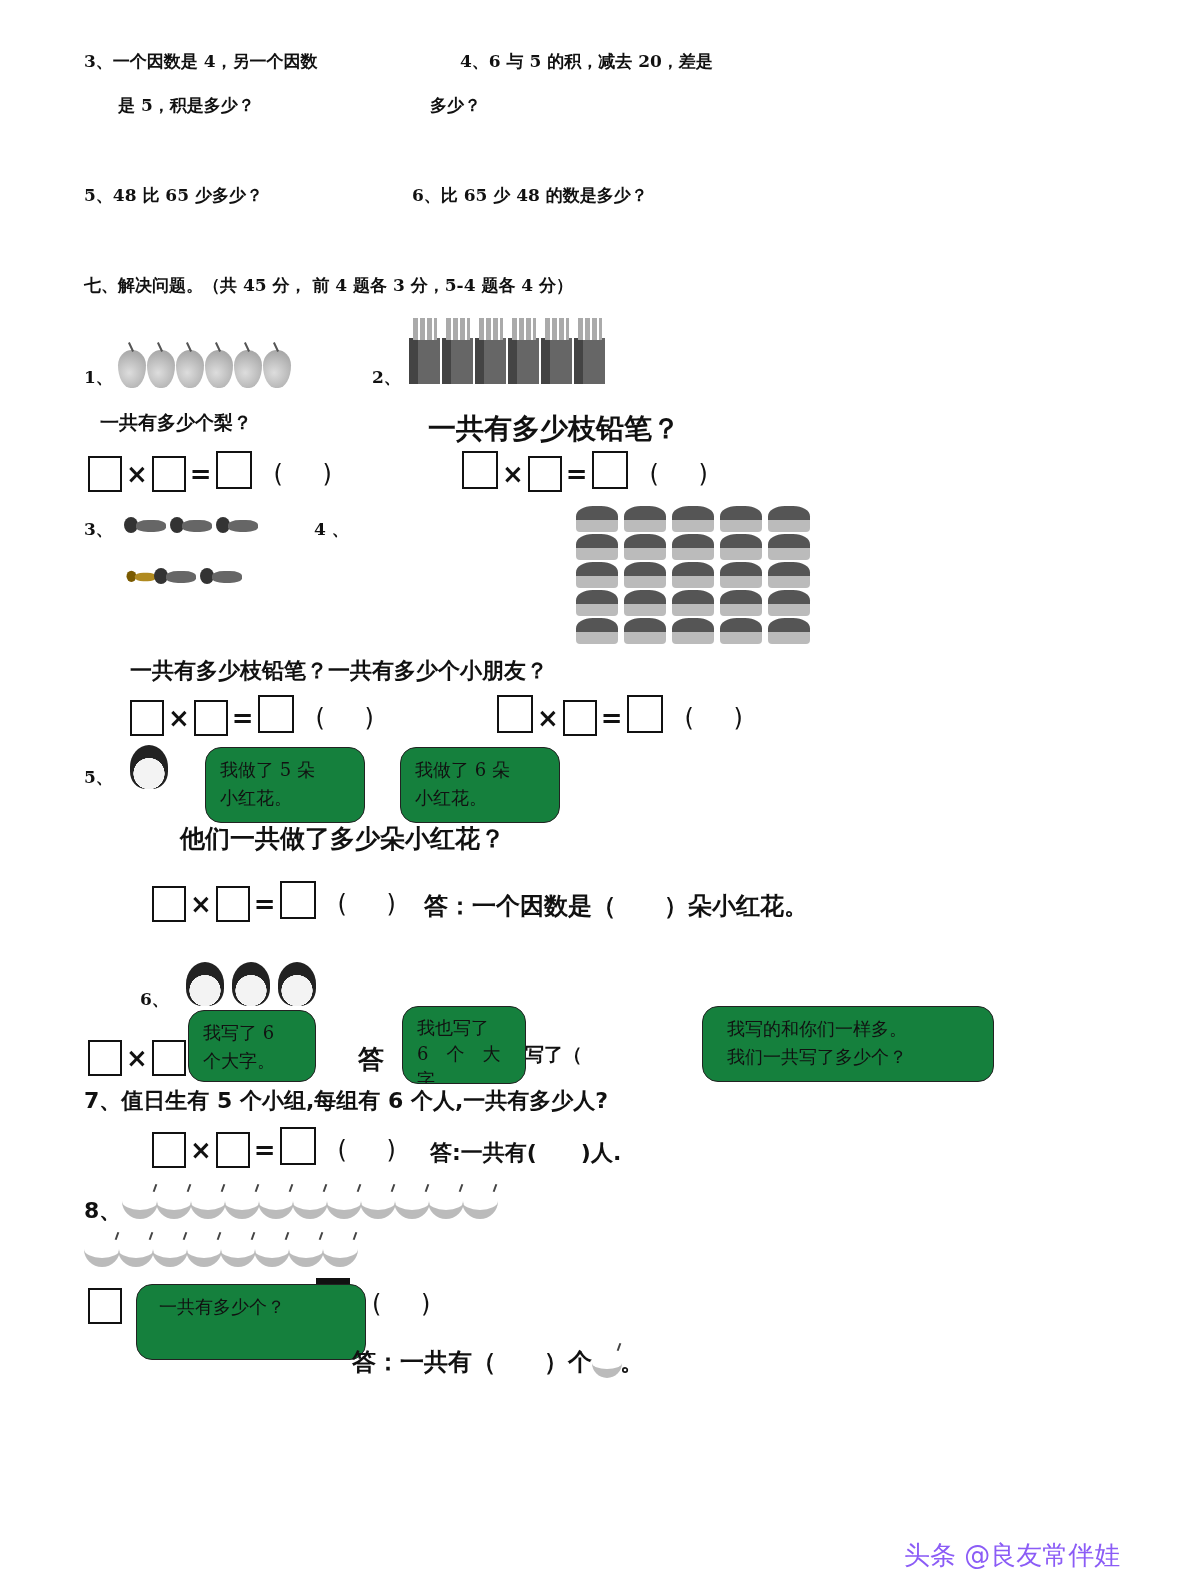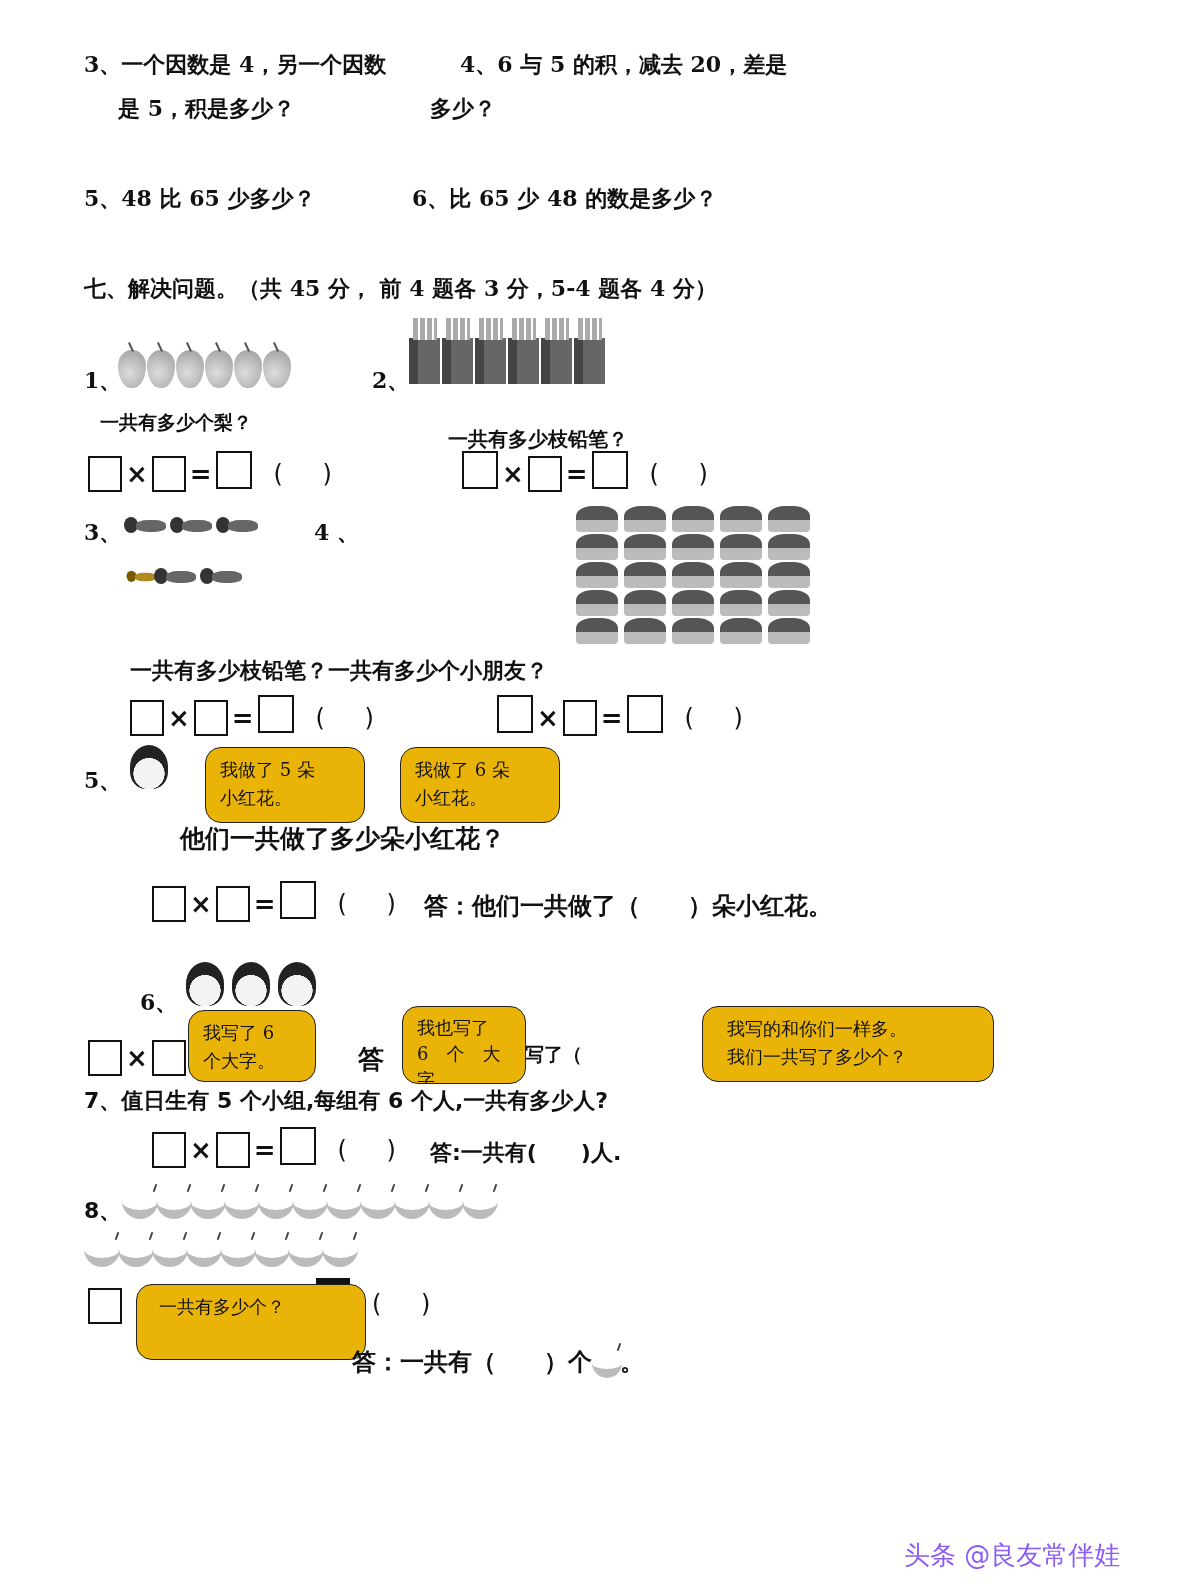--- a/index.html
+++ b/index.html
@@ -1,28 +1,28 @@
 <!DOCTYPE html>
 <html><head>
 <meta charset="utf-8">
 <style>
   html,body{margin:0;padding:0;background:#fff;}
   body{width:1191px;height:1594px;position:relative;overflow:hidden;
        font-family:"DejaVu Sans","Liberation Sans",sans-serif;color:#111;}
   .abs{position:absolute;white-space:nowrap;}
   .serif{font-family:"DejaVu Serif","Liberation Serif",serif;font-weight:bold;}
-  .q{font-size:22px;font-weight:bold;}
+  .q{font-size:17px;font-weight:bold;}
   .sans-b{font-family:"DejaVu Sans","Liberation Sans",sans-serif;font-weight:bold;}
   .box{display:inline-block;border:2.5px solid #111;background:#fff;vertical-align:middle;}
   .eq{position:absolute;display:flex;align-items:center;gap:4px;font-size:26px;font-weight:bold;}
   .eq .b1{width:30px;height:32px;}
   .eq .b2{width:30px;height:32px;}
   .eq .b3{width:32px;height:34px;margin-top:-8px;}
   .paren{font-size:24px;font-weight:normal;margin-left:18px;letter-spacing:16px;}
-  .bubble{position:absolute;border:1.5px solid #222;border-radius:16px;background:#eab308;
+  .bubble{position:absolute;border:1.5px solid #222;border-radius:16px;background:#15803d;
           font-family:"DejaVu Serif","Liberation Serif",serif;font-size:18px;line-height:28px;
           padding:8px 14px;box-sizing:border-box;}
   .pear{display:inline-block;width:28px;height:38px;border-radius:50% 50% 45% 45% / 40% 40% 60% 60%;
         background:radial-gradient(circle at 40% 60%,#ddd,#999);margin-right:1px;position:relative;}
   .pear::before{content:"";position:absolute;top:-8px;left:12px;width:2px;height:10px;background:#555;transform:rotate(-25deg);}
   .cup{display:inline-block;width:31px;height:46px;background:linear-gradient(90deg,#444 0 30%,#666 30% 100%);
        margin-right:2px;position:relative;}
   .cup::before{content:"";position:absolute;top:-20px;left:4px;width:24px;height:22px;
        background:repeating-linear-gradient(90deg,#aaa 0 5px,#fff 5px 7px);}
   .ant{display:inline-block;width:44px;height:22px;position:relative;margin-right:2px;}
@@ -55,21 +55,21 @@
 <div class="abs serif q" style="left:84px;top:366px;">1、</div>
 <div class="abs" style="left:118px;top:350px;">
   <span class="pear"></span><span class="pear"></span><span class="pear"></span><span class="pear"></span><span class="pear"></span><span class="pear"></span>
 </div>
 <div class="abs sans-b" style="left:100px;top:410px;font-size:19px;">一共有多少个梨？</div>
 
 <div class="abs serif q" style="left:372px;top:366px;">2、</div>
 <div class="abs" style="left:409px;top:338px;">
   <span class="cup"></span><span class="cup"></span><span class="cup"></span><span class="cup"></span><span class="cup"></span><span class="cup"></span>
 </div>
-<div class="abs sans-b" style="left:448px;top:410px;font-size:20px;margin-top:16px;">一共有多少枝铅笔？</div>
+<div class="abs sans-b" style="left:428px;top:410px;font-size:28px;">一共有多少枝铅笔？</div>
 
 <div class="eq" style="left:88px;top:456px;">
   <span class="box b1"></span>
     <span>×</span>
     <span class="box b2"></span>
     <span>=</span>
     <span class="box b3"></span>
     <span class="paren">(  )</span>
 </div>
 <div class="eq" style="left:462px;top:456px;">
@@ -144,21 +144,21 @@
 小红花。</div>
 <div class="abs sans-b" style="left:180px;top:822px;font-size:25px;">他们一共做了多少朵小红花？</div>
 <div class="eq" style="left:152px;top:886px;">
   <span class="box b1"></span>
     <span>×</span>
     <span class="box b2"></span>
     <span>=</span>
     <span class="box b3"></span>
     <span class="paren">(  )</span>
 </div>
-<div class="abs sans-b" style="left:424px;top:890px;font-size:24px;">答：他们一共做了（　　）朵小红花。</div>
+<div class="abs sans-b" style="left:424px;top:890px;font-size:24px;">答：一个因数是（　　）朵小红花。</div>
 
 <div class="abs serif q" style="left:140px;top:988px;">6、</div>
 <div class="abs" style="left:186px;top:962px;">
   <span class="kid"></span><span class="kid"></span><span class="kid"></span>
 </div>
 <div class="eq" style="left:88px;top:1040px;">
   <span class="box b1"></span>
     <span>×</span>
     <span class="box b2"></span>
 </div>

